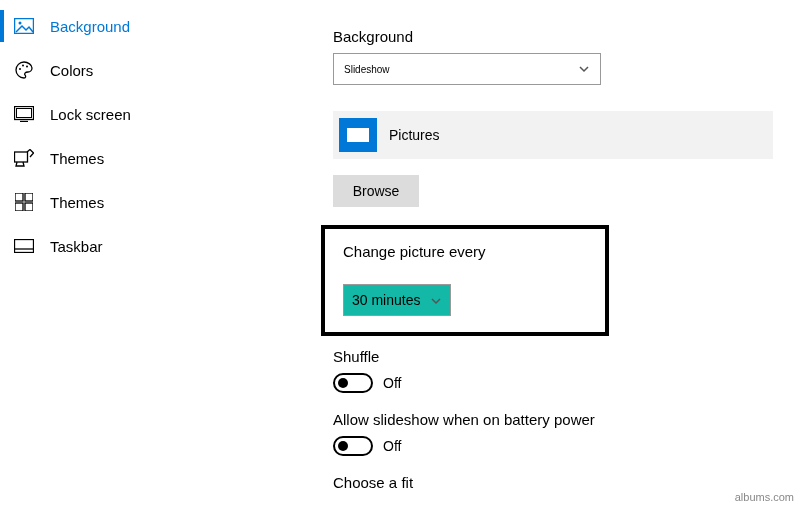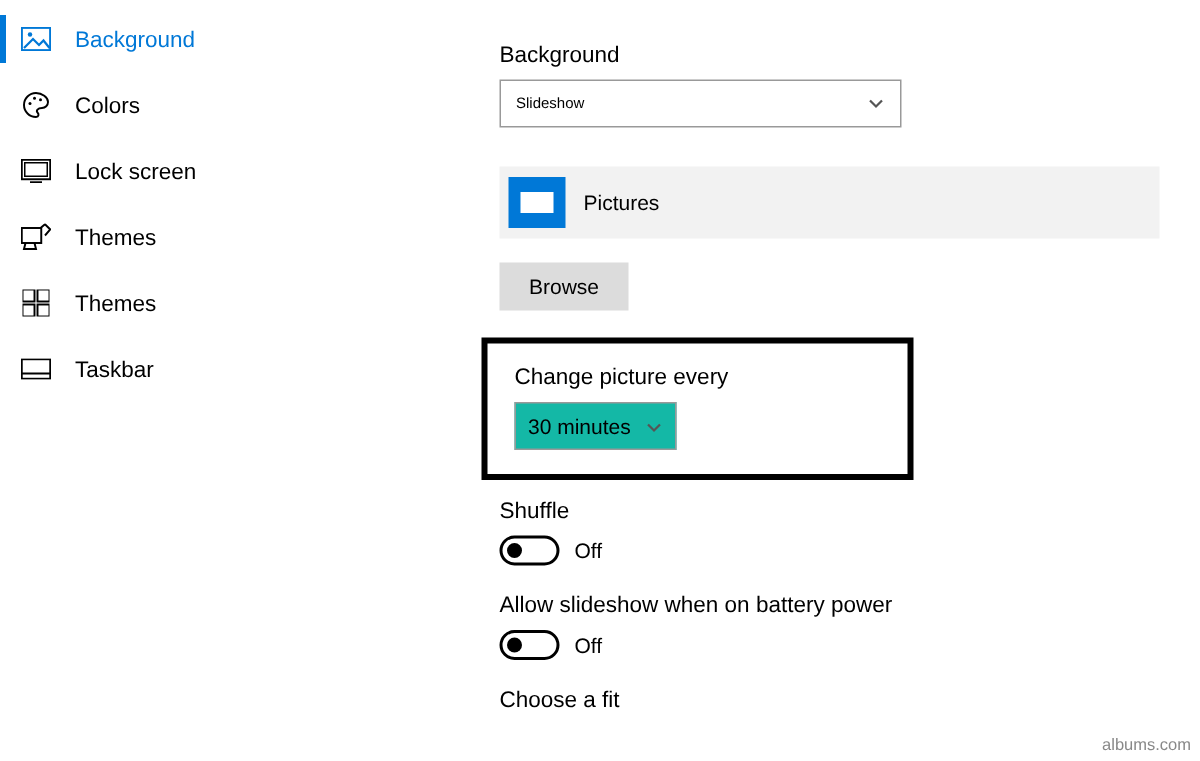--- a/index.html
+++ b/index.html
@@ -137,21 +137,21 @@
       margin-bottom: 18px;
     }
     .highlight-box {
       border: 4px solid #000;
       padding: 14px 18px 16px 18px;
       width: 288px;
       margin-bottom: 12px;
       margin-left: -12px;
     }
     .highlight-box .label {
-      margin-bottom: 8px;
+      margin-bottom: 24px;
     }
     .toggle-row {
       display: flex;
       align-items: center;
       margin-bottom: 18px;
     }
     .toggle {
       width: 40px;
       height: 20px;
       border: 2px solid #000;

